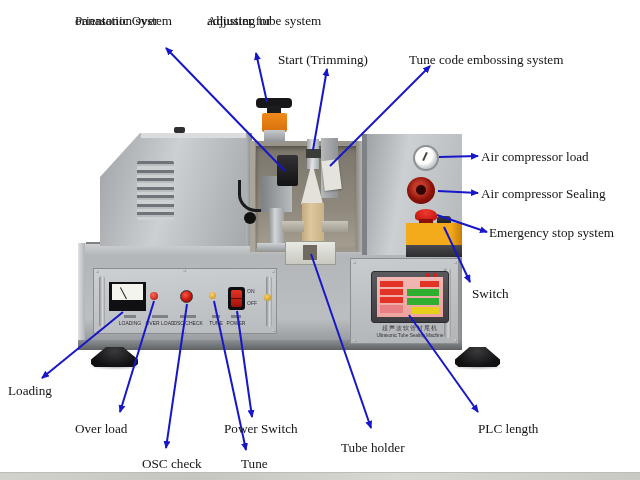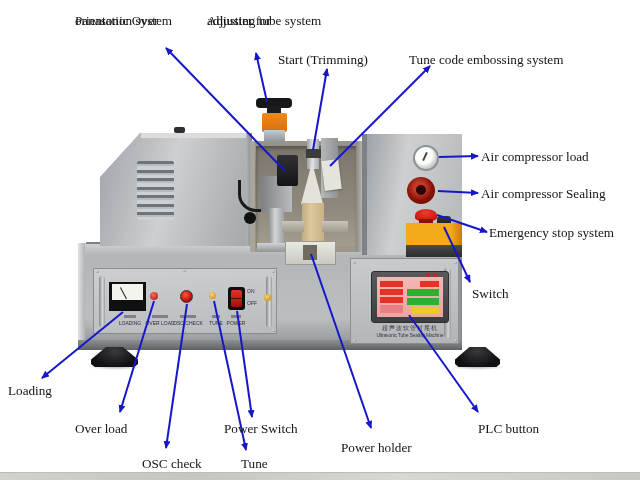--- a/index.html
+++ b/index.html
@@ -300,19 +300,19 @@
       <div class="callout" style="left: 142px; top: 456px; color: rgb(20, 20, 20);">
         <div>OSC check</div>
       </div>
       <div class="callout" style="left: 224px; top: 421px; color: rgb(20, 20, 20);">
         <div>Power Switch</div>
       </div>
       <div class="callout" style="left: 241px; top: 456px; color: rgb(20, 20, 20);">
         <div>Tune</div>
       </div>
       <div class="callout" style="left: 341px; top: 440px; color: rgb(20, 20, 20);">
-        <div>Power holder</div>
+        <div>Tube holder</div>
       </div>
       <div class="callout" style="left: 478px; top: 421px; color: rgb(20, 20, 20);">
-        <div>PLC button</div>
+        <div>PLC length</div>
       </div>
     </div>
 </div>
 
 </body></html>

